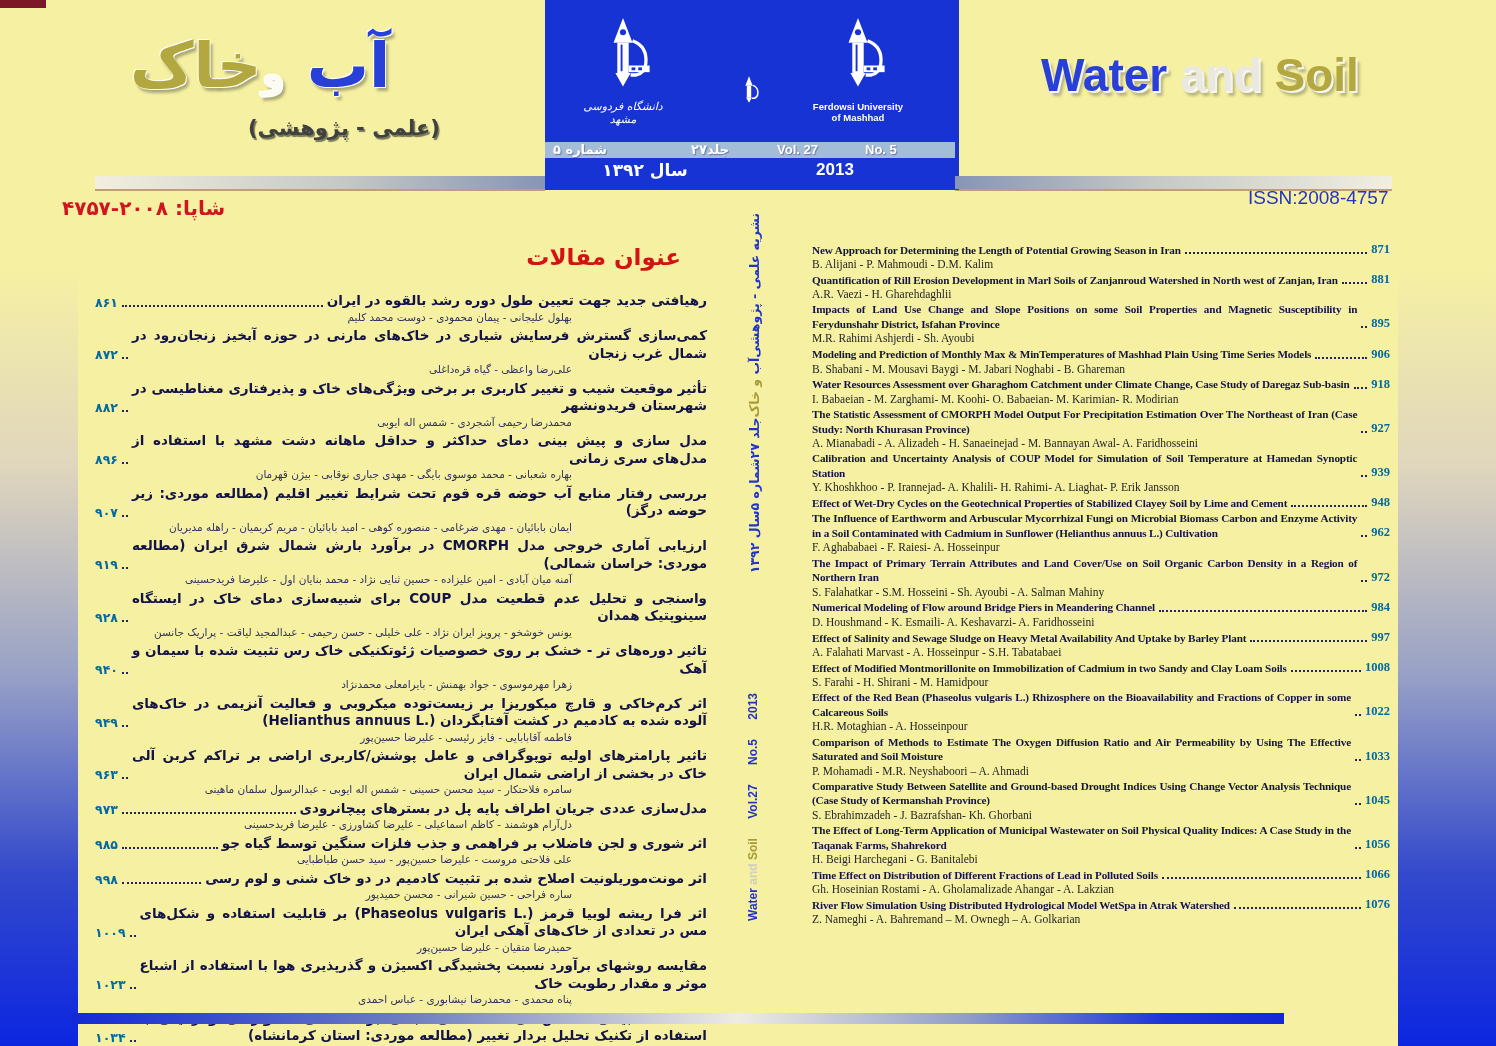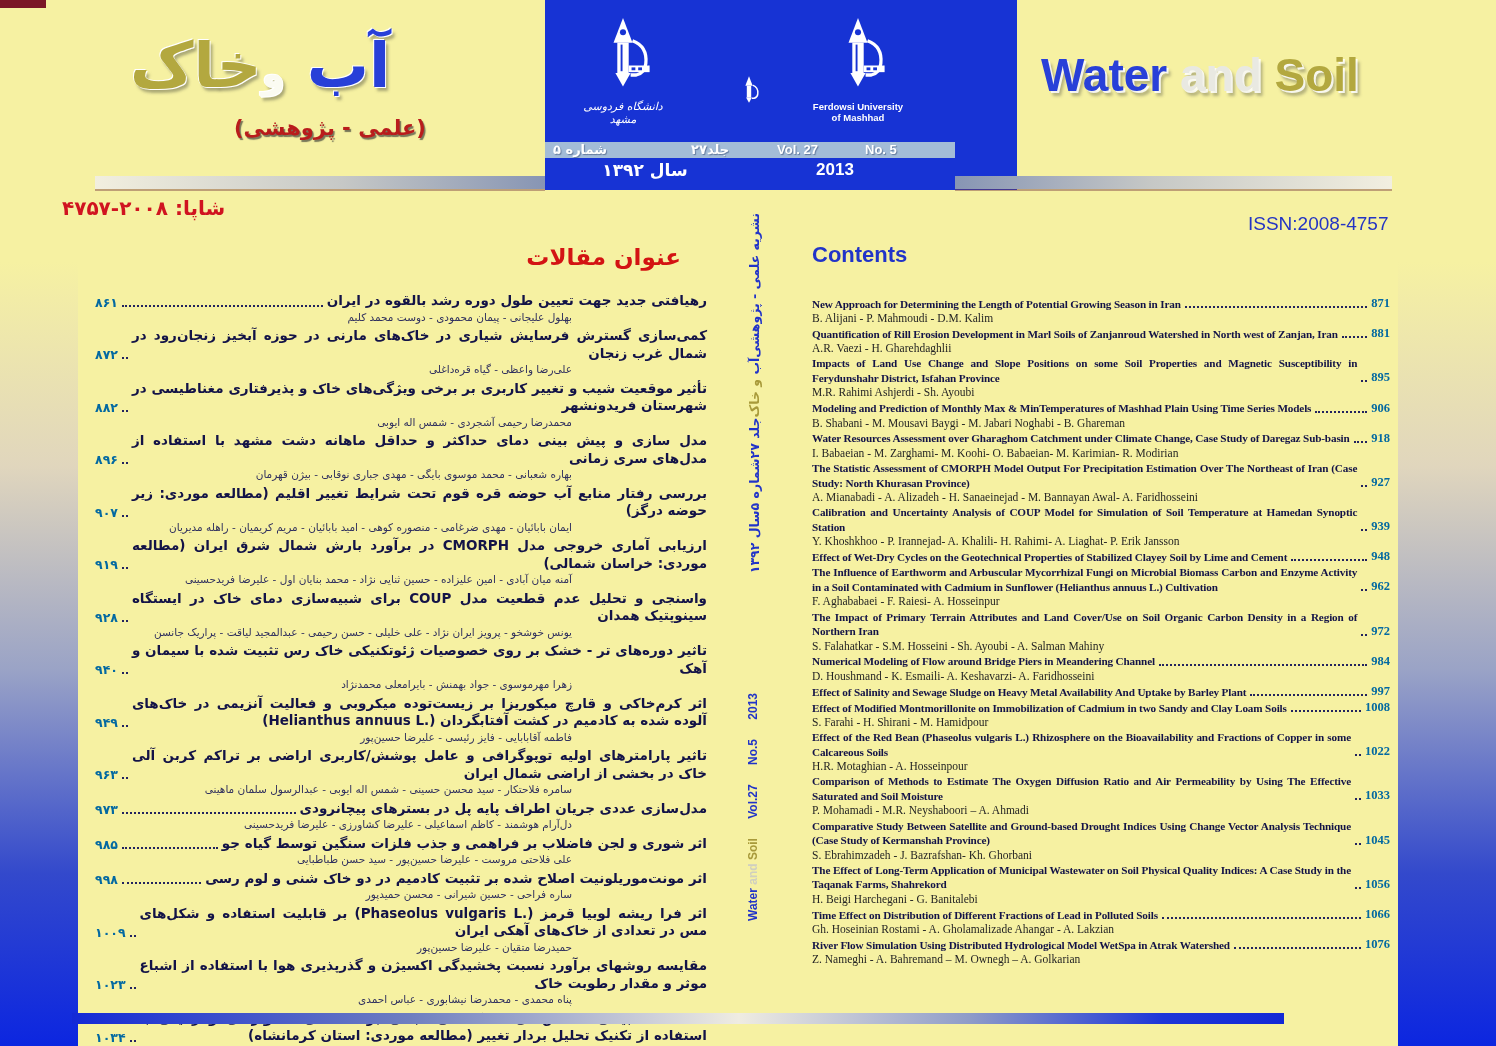--- a/index.html
+++ b/index.html
@@ -8,30 +8,30 @@
 
   
   .corner-sliver{position:absolute;left:0;top:0;width:46px;height:8px;background:#7b1726;}
   .edge-strip{position:absolute;top:262px;height:784px;
               background:linear-gradient(180deg, rgba(246,241,162,0) 0%, rgba(222,211,192,.9) 26%,
               #9aa3c6 52%, #3349cc 78%, #0c26e0 100%);}
   .edge-left{left:0;width:78px;}
   .edge-right{left:1398px;width:98px;}
 
   
-  .masthead-box{position:absolute;left:545px;top:0;width:472px;height:190px;background:#1733d4;}
+  .masthead-box{position:absolute;left:545px;top:0;width:414px;height:190px;background:#1733d4;}
   .fa-font{font-family:"DejaVu Sans",sans-serif;}
   .title-fa{position:absolute;left:130px;top:18px;width:400px;text-align:left;direction:rtl;
             font-family:"DejaVu Sans",sans-serif;font-weight:bold;font-size:62px;line-height:95px;
             text-shadow:1px 1px 0 #fff,-1px -1px 0 #fff,3px 4px 3px rgba(110,110,80,.55);}
   .title-fa .p1{color:#2840d8;}
   .title-fa .p2{color:#fbfbf2;font-size:38px;}
   .title-fa .p3{color:#b3a83f;}
-  .subtitle-fa{position:absolute;left:130px;top:116px;width:400px;text-align:center;direction:rtl;
-               font-family:"DejaVu Sans",sans-serif;font-weight:bold;font-size:21px;color:#b91c1c;
+  .subtitle-fa{position:absolute;left:144px;top:116px;width:400px;text-align:center;direction:rtl;
+               font-family:"DejaVu Sans",sans-serif;font-weight:bold;font-size:21px;color:#404040;
                text-shadow:1.5px 1.5px 1px rgba(95,95,75,.85);}
   .title-en{position:absolute;left:1000px;top:48px;width:400px;text-align:center;
             font-family:"Liberation Sans",sans-serif;font-weight:bold;font-size:46px;
             text-shadow:2px 2px 0 rgba(255,255,255,.85),4px 5px 3px rgba(105,105,80,.45);}
   .title-en .p1{color:#2840d8;}
   .title-en .p2{color:#e9e9e2;}
   .title-en .p3{color:#b3a83f;}
 
   
   .logo-wrap{position:absolute;text-align:center;color:#fff;}
@@ -58,21 +58,21 @@
   .year-en{left:775px;width:120px;}
 
   
   .divider{position:absolute;top:176px;height:13px;box-shadow:0 2px 0 rgba(122,60,64,.45);}
   .divider-l{left:95px;width:450px;background:linear-gradient(90deg,#f2efdf 0%,#c6c8c6 55%,#8795b4 100%);}
   .divider-r{left:955px;width:437px;background:linear-gradient(90deg,#8795b4 0%,#c6c8c6 45%,#f2efe0 100%);}
 
   
   .issn-fa{position:absolute;left:62px;top:196px;direction:rtl;font-family:"DejaVu Sans",sans-serif;
            font-weight:bold;font-size:20px;color:#d01420;}
-  .issn-en{position:absolute;left:1248px;top:213px;font-family:"Liberation Sans",sans-serif;
+  .issn-en{position:absolute;left:1248px;top:187px;font-family:"Liberation Sans",sans-serif;
            font-size:19px;color:#2334c4;}
 
   
   .spine-fa{position:absolute;left:599px;top:357px;width:310px;height:22px;transform:rotate(-90deg);
             direction:rtl;display:flex;justify-content:space-between;align-items:center;
             font-family:"DejaVu Sans",sans-serif;font-weight:bold;font-size:12.5px;color:#2134c8;
             white-space:nowrap;}
   .spine-fa .olive,.spine-en .olive{color:#a89a3a;}
   .spine-en{position:absolute;left:639px;top:797px;width:228px;height:20px;transform:rotate(-90deg);
             display:flex;justify-content:space-between;align-items:center;white-space:nowrap;
@@ -350,21 +350,20 @@
       <span class="dots"></span>
       <span class="pg">۱۰۳۴</span>
     </div>
     <div class="authors">سجاد ابراهیم زاده - جواد بذرافشان - خلیل قربانی</div>
   </div>
 
 </div>
   </div>
 
   <div class="toc toc-en">
-    <div class="heading-en">Contents</div>
     <div>
   <div class="entry">
     <div class="line">
       <span class="t">New Approach for Determining the Length of Potential Growing Season in Iran</span>
       <span class="dots"></span>
       <span class="pg">871</span>
     </div>
     <div class="authors">B. Alijani - P. Mahmoudi - D.M. Kalim</div>
   </div>
 
@@ -456,20 +455,21 @@
     </div>
     <div class="authors">D. Houshmand - K. Esmaili- A. Keshavarzi- A. Faridhosseini</div>
   </div>
 
   <div class="entry">
     <div class="line">
       <span class="t">Effect of Salinity and Sewage Sludge on Heavy Metal Availability And Uptake by Barley Plant</span>
       <span class="dots"></span>
       <span class="pg">997</span>
     </div>
+    <div class="authors">A. Falahati Marvast - A. Hosseinpur - S.H. Tabatabaei</div>
   </div>
 
   <div class="entry">
     <div class="line">
       <span class="t">Effect of Modified Montmorillonite on Immobilization of Cadmium in two Sandy and Clay Loam Soils</span>
       <span class="dots"></span>
       <span class="pg">1008</span>
     </div>
     <div class="authors">S. Farahi - H. Shirani - M. Hamidpour</div>
   </div>

